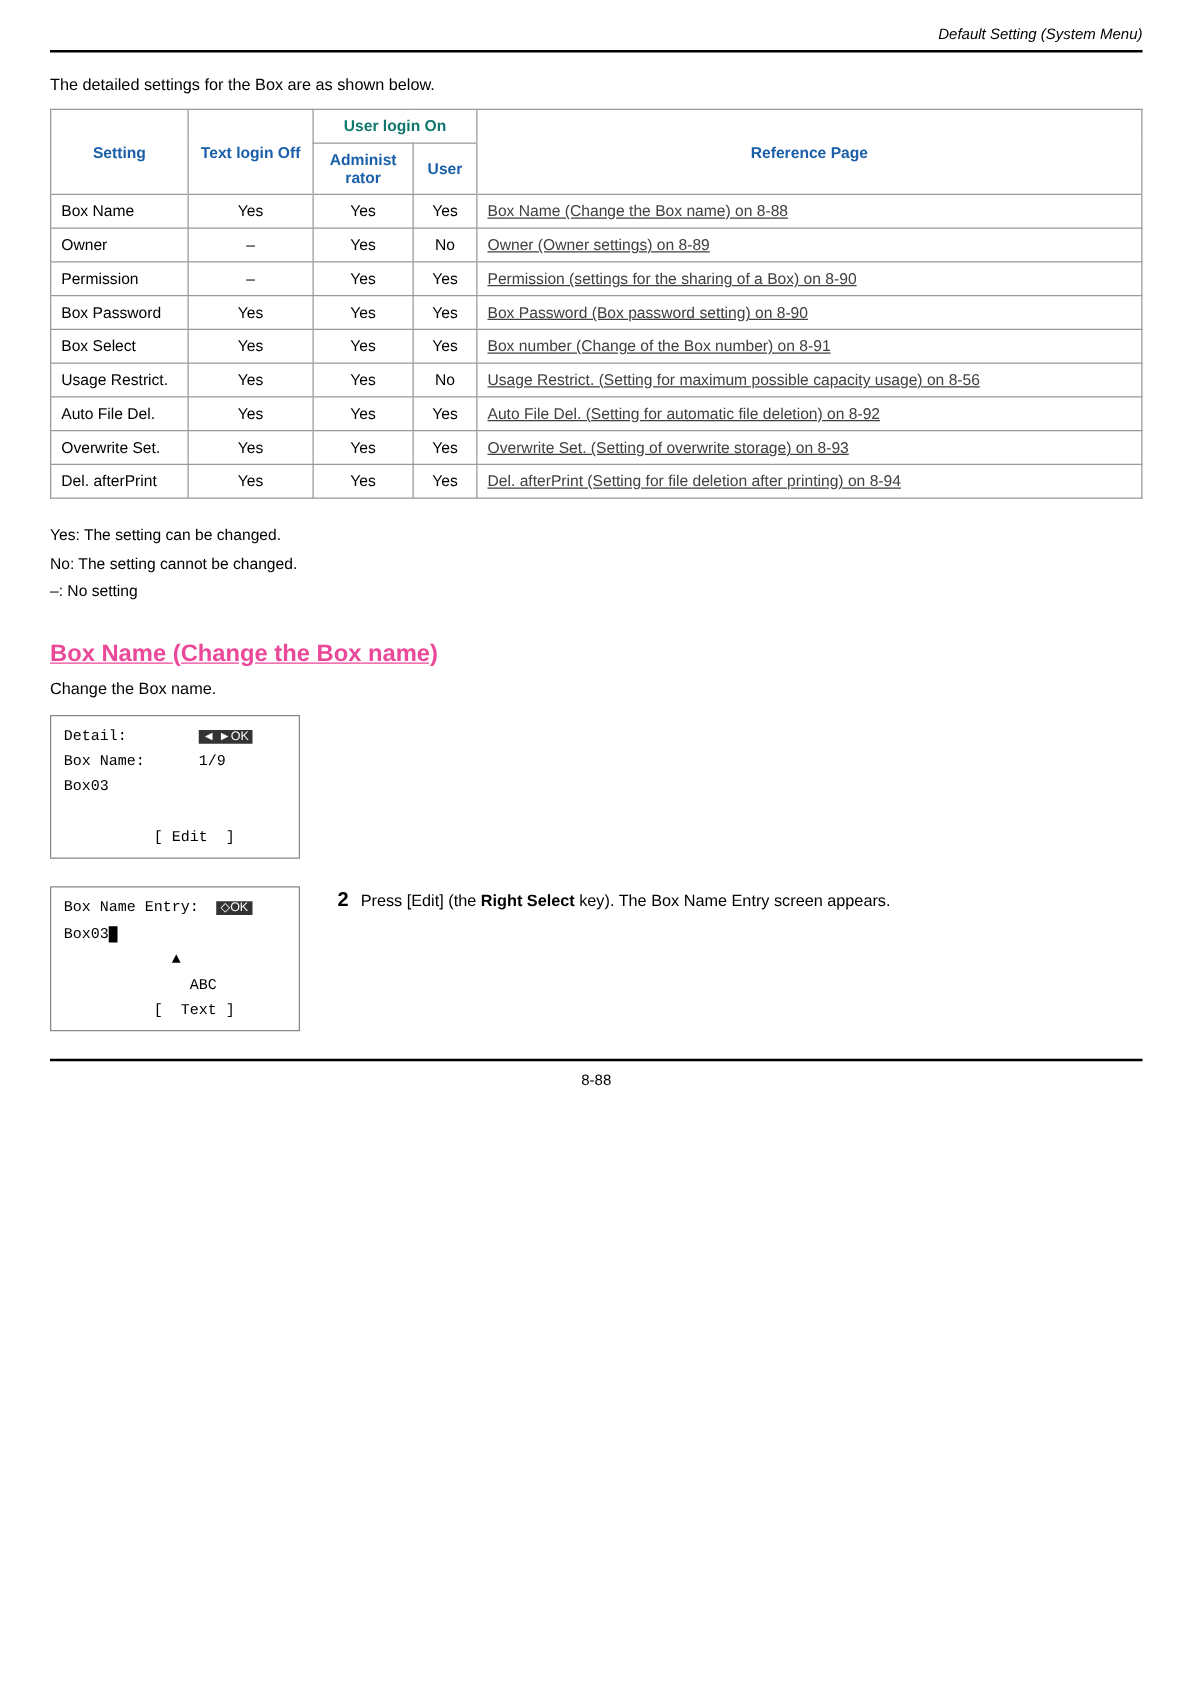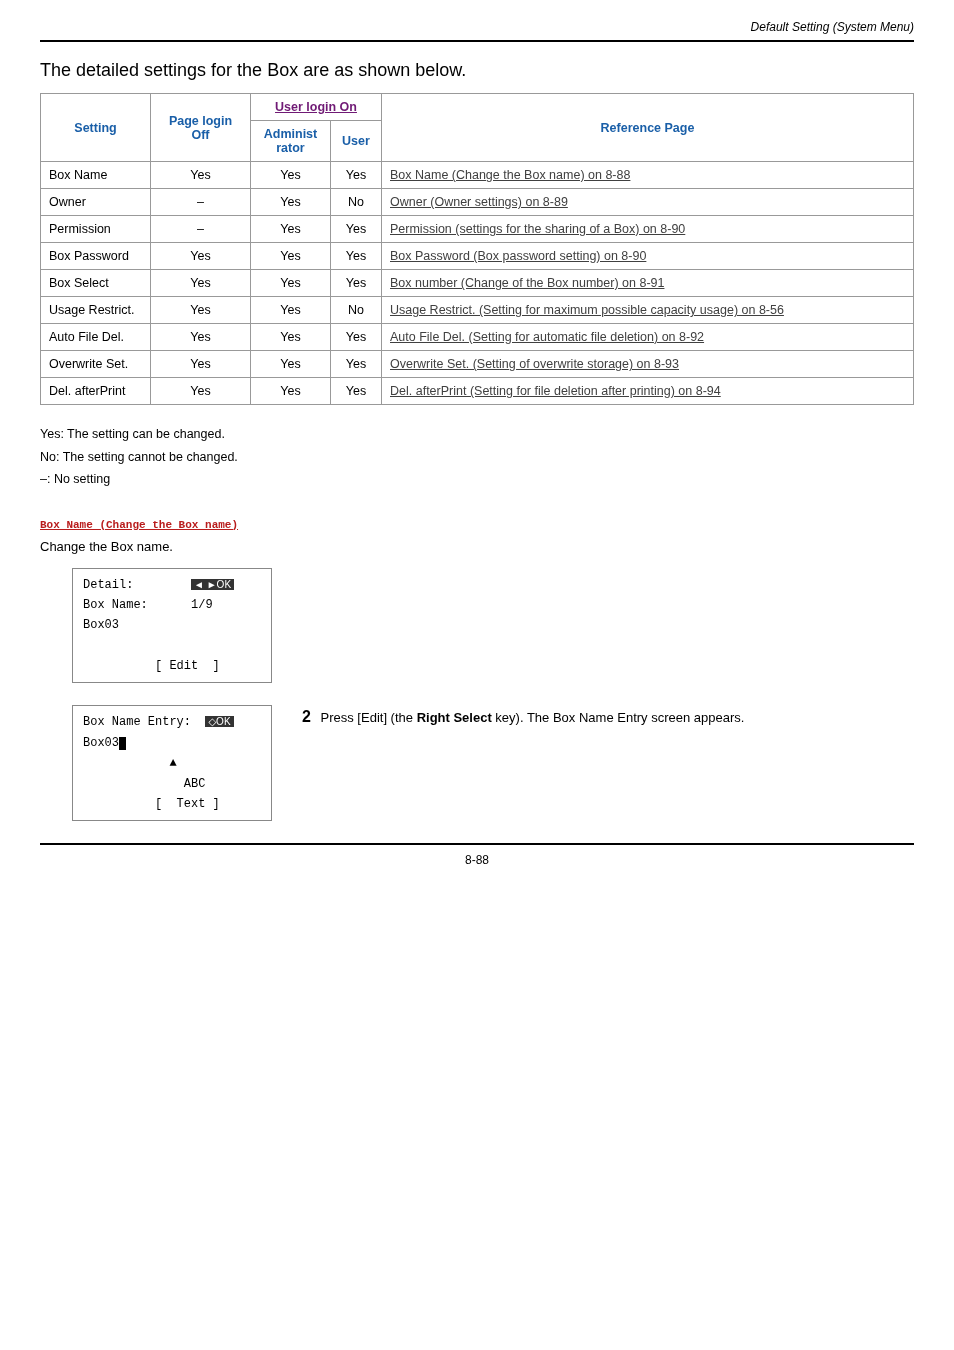--- a/index.html
+++ b/index.html
@@ -15,21 +15,21 @@
     .page-header {
       text-align: right;
       font-style: italic;
       font-size: 12px;
       margin-bottom: 18px;
       padding-bottom: 6px;
       border-bottom: 2px solid #000;
     }
     .intro-text {
       margin: 14px 0 12px 0;
-      font-size: 18px;
+      font-size: 13px;
     }
     table {
       width: 100%;
       border-collapse: collapse;
       margin-bottom: 18px;
       font-size: 12.5px;
     }
     table th, table td {
       border: 1px solid #999;
       padding: 6px 8px;
@@ -46,25 +46,24 @@
       width: 110px;
     }
     .th-user-login-off {
       color: #1a5fa8;
       font-weight: bold;
       text-align: center;
       vertical-align: middle;
       width: 100px;
     }
     .th-user-login-on {
-      color: #701a75;
+      color: #0f766e;
       font-weight: bold;
       text-align: center;
       border-bottom: none;
-      text-decoration: underline;
     }
     .th-administ {
       color: #1a5fa8;
       font-weight: bold;
       text-align: center;
       width: 80px;
     }
     .th-user {
       color: #1a5fa8;
       font-weight: bold;
@@ -81,26 +80,25 @@
     .td-ref a {
       color: #404040;
       text-decoration: underline;
     }
     .legend {
       font-size: 12.5px;
       line-height: 1.8;
       margin-bottom: 28px;
     }
     .section-heading {
-      color: #b91c1c;
-      font-weight: bold;
-      font-size: 11px;
+      color: #ec4899;
+      font-weight: bold;
+      font-size: 19px;
       margin: 16px 0 8px 0;
       text-decoration: underline;
-      font-family: Liberation Mono, monospace;
     }
     .change-box-text {
       font-size: 13px;
       margin-bottom: 14px;
     }
     .screen-box {
       border: 1px solid #888;
       font-family: 'Courier New', monospace;
       font-size: 12px;
       padding: 6px 10px;
@@ -114,21 +112,20 @@
       background: #333;
       color: #fff;
       padding: 0 3px;
       font-family: Arial, sans-serif;
     }
     .step-row {
       display: flex;
       gap: 30px;
       align-items: flex-start;
       margin-bottom: 22px;
-      margin-left: 32px;
     }
     .step-left {
       min-width: 200px;
       flex-shrink: 0;
     }
     .step-right {
       flex: 1;
       font-size: 13px;
       line-height: 1.5;
     }
@@ -162,21 +159,21 @@
 
 <p class="intro-text">The detailed settings for the Box are as shown below.</p>
 
 <table>
   <thead>
     <tr>
       <th class="th-setting no-border-bottom" rowspan="2">
         <span>Setting</span>
       </th>
       <th class="th-user-login-off no-border-bottom" rowspan="2">
-        <span>Page login Off</span>
+        <span>Text login Off</span>
       </th>
       <th class="th-user-login-on" colspan="2">
         <span>User login On</span>
       </th>
       <th class="th-reference no-border-bottom" rowspan="2">
         <span>Reference Page</span>
       </th>
     </tr>
     <tr>
       <th class="th-administ">

